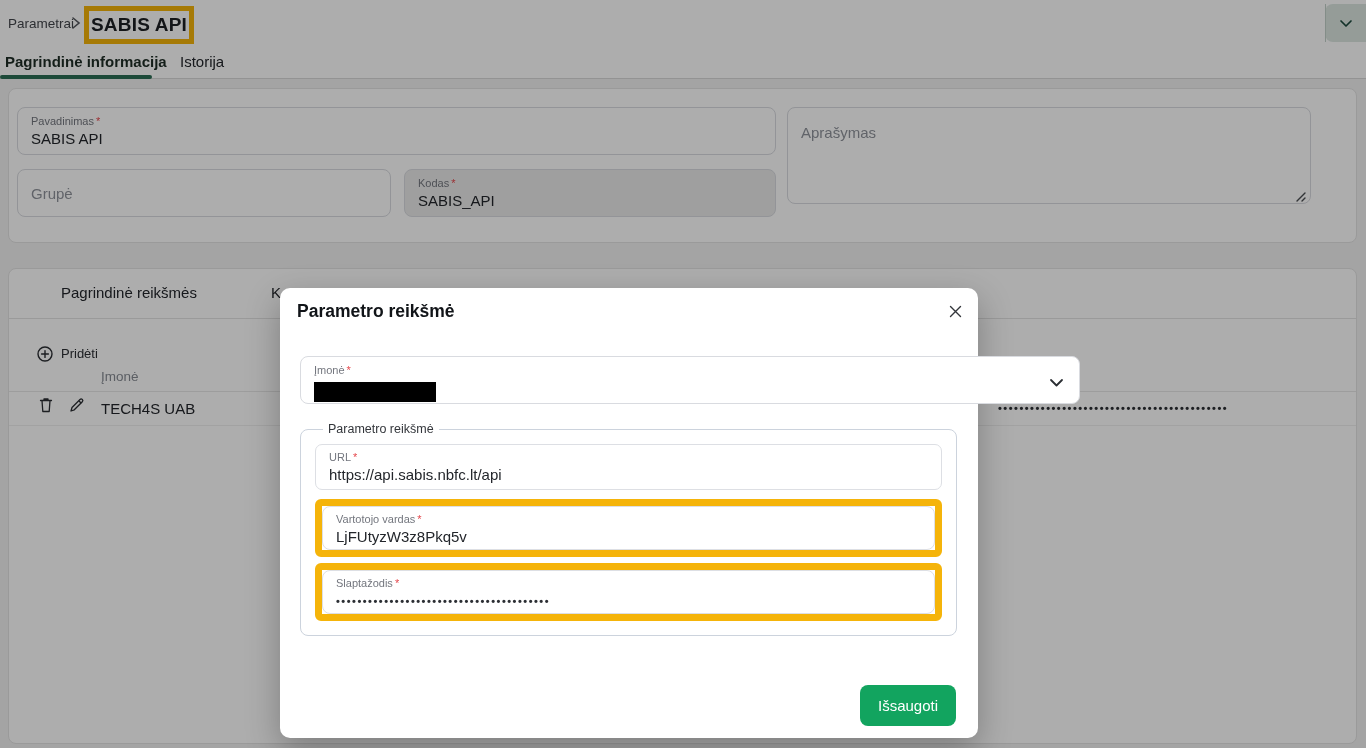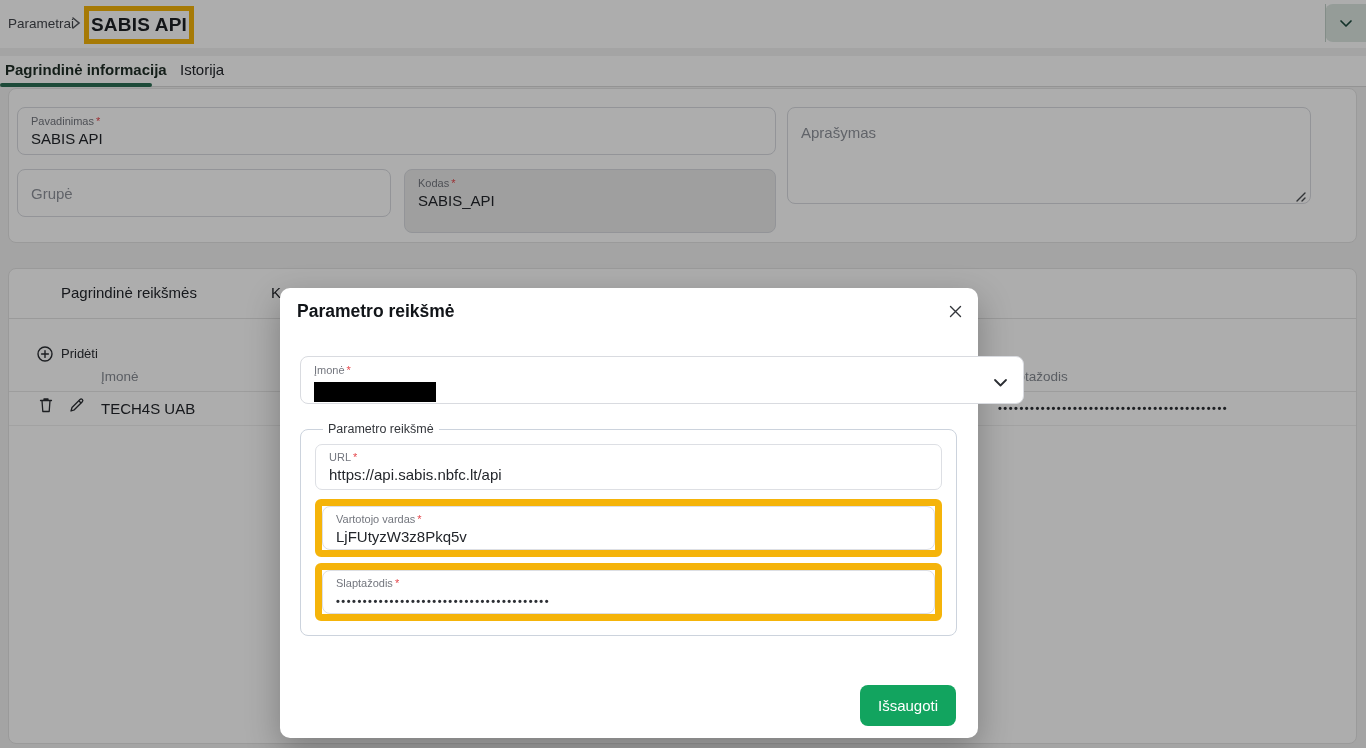--- a/index.html
+++ b/index.html
@@ -17,39 +17,39 @@
                border:5px solid #f5b40a; display:flex; align-items:center; justify-content:center; background:#fff; }
   .title-box .t { font-size:19px; font-weight:bold; color:#1d2024; letter-spacing:.2px; }
 
   .save-chip { position:absolute; right:0; top:4px; height:38px; display:flex; align-items:center;
                background:#dce6e1; border-radius:8px 0 0 8px; }
   .save-main { display:flex; align-items:center; gap:9px; padding:0 22px 0 24px; height:100%; cursor:pointer; }
   .save-main .lbl { font-size:15px; color:#1b4a3d; }
   .save-divider { width:1px; height:38px; background:#c2d0c9; }
   .save-caret { width:40px; height:100%; display:flex; align-items:center; justify-content:center; cursor:pointer; }
 
-  .tabsbar { position:absolute; left:0; top:56px; width:1366px; height:31px; background:#ffffff; border-bottom:1px solid #d9d9d9; }
+  .tabsbar { position:absolute; left:0; top:48px; width:1366px; height:31px; background:#ffffff; border-bottom:1px solid #d9d9d9; }
   .tab1 { position:absolute; left:5px; top:5px; font-size:15px; font-weight:bold; color:#1e2d26; }
   .tab1-underline { position:absolute; left:0; top:27px; width:152px; height:4px; background:#2c6e54; border-radius:2px; }
   .tab2 { position:absolute; left:180px; top:5px; font-size:15px; color:#23262b; }
 
   .card { position:absolute; background:#ffffff; border:1px solid #e3e3e3; border-radius:8px; }
   .card1 { left:8px; top:88px; width:1349px; height:155px; }
   .card2 { left:8px; top:268px; width:1349px; height:476px; }
 
   .fld { position:absolute; background:#fff; border:1px solid #d9dbe0; border-radius:8px; padding:7px 13px 0; }
   .fld .lbl { font-size:11px; color:#73767e; }
   .fld .val { font-size:15px; color:#23262b; margin-top:3px; white-space:nowrap; }
   .req { color:#e5484d; font-size:11px; margin-left:2px; }
   .fld-ph { display:flex; align-items:center; padding:0 13px; }
   .fld-ph .ph { font-size:15px; color:#8f939b; }
 
   .f-pavadinimas { left:8px; top:18px; width:759px; height:48px; }
   .f-grupe { left:8px; top:80px; width:374px; height:48px; }
-  .f-kodas { left:395px; top:80px; width:372px; height:64px; background:#ebebeb; }
+  .f-kodas { left:395px; top:80px; width:372px; height:48px; background:#ebebeb; }
   .f-aprasymas { left:778px; top:18px; width:524px; height:97px; }
   .f-aprasymas .ph { position:absolute; left:13px; top:16px; font-size:15px; color:#8f939b; }
   .resize-handle { position:absolute; right:4px; bottom:4px; width:11px; height:11px; }
 
   .inner-tabs { position:absolute; left:0; top:0; width:100%; height:50px; border-bottom:1px solid #e4e4e4; }
   .inner-tab-values { position:absolute; left:52px; top:15px; font-size:15px; color:#23262b; }
   .inner-tab-partial { position:absolute; left:262px; top:15px; font-size:15px; color:#23262b; }
 
   .add-btn { position:absolute; left:28px; top:77px; display:flex; align-items:flex-start; gap:8px; cursor:pointer; }
   .add-btn .lbl { font-size:13px; color:#2b2e33; }
@@ -66,21 +66,21 @@
   
   .overlay { position:absolute; inset:0; background:rgba(0,0,0,0.32); z-index:10; }
 
   
   .modal { position:absolute; left:280px; top:288px; width:698px; height:450px; background:#ffffff;
            border-radius:10px; box-shadow:0 12px 34px rgba(0,0,0,.28); z-index:20; }
   .modal-title { position:absolute; left:17px; top:13px; font-size:17.5px; font-weight:bold; color:#111418; }
   .modal-close { position:absolute; right:14px; top:14px; width:18px; height:18px; display:flex;
                  align-items:center; justify-content:center; cursor:pointer; }
 
-  .m-select { position:absolute; left:20px; top:68px; width:724px; height:48px; background:#fff;
+  .m-select { position:absolute; left:20px; top:68px; width:780px; height:48px; background:#fff;
               border:1px solid #d9dbe0; border-radius:8px; padding:7px 13px 0; cursor:pointer; }
   .m-select .lbl { font-size:11px; color:#73767e; }
   .redacted { position:absolute; left:13px; top:25px; width:122px; height:20px; background:#000; }
   .sel-caret { position:absolute; right:15px; top:17px; }
 
   .m-fieldset { position:absolute; left:20px; top:134px; width:657px; height:214px;
                 border:1px solid #ccd3dd; border-radius:8px; padding:8px 14px 14px; }
   .m-fieldset legend { font-size:12.5px; color:#33363b; padding:0 5px; margin-left:8px; }
 
   .fld2 { position:relative; background:#fff; border:1px solid #dddfe4; border-radius:7px;

